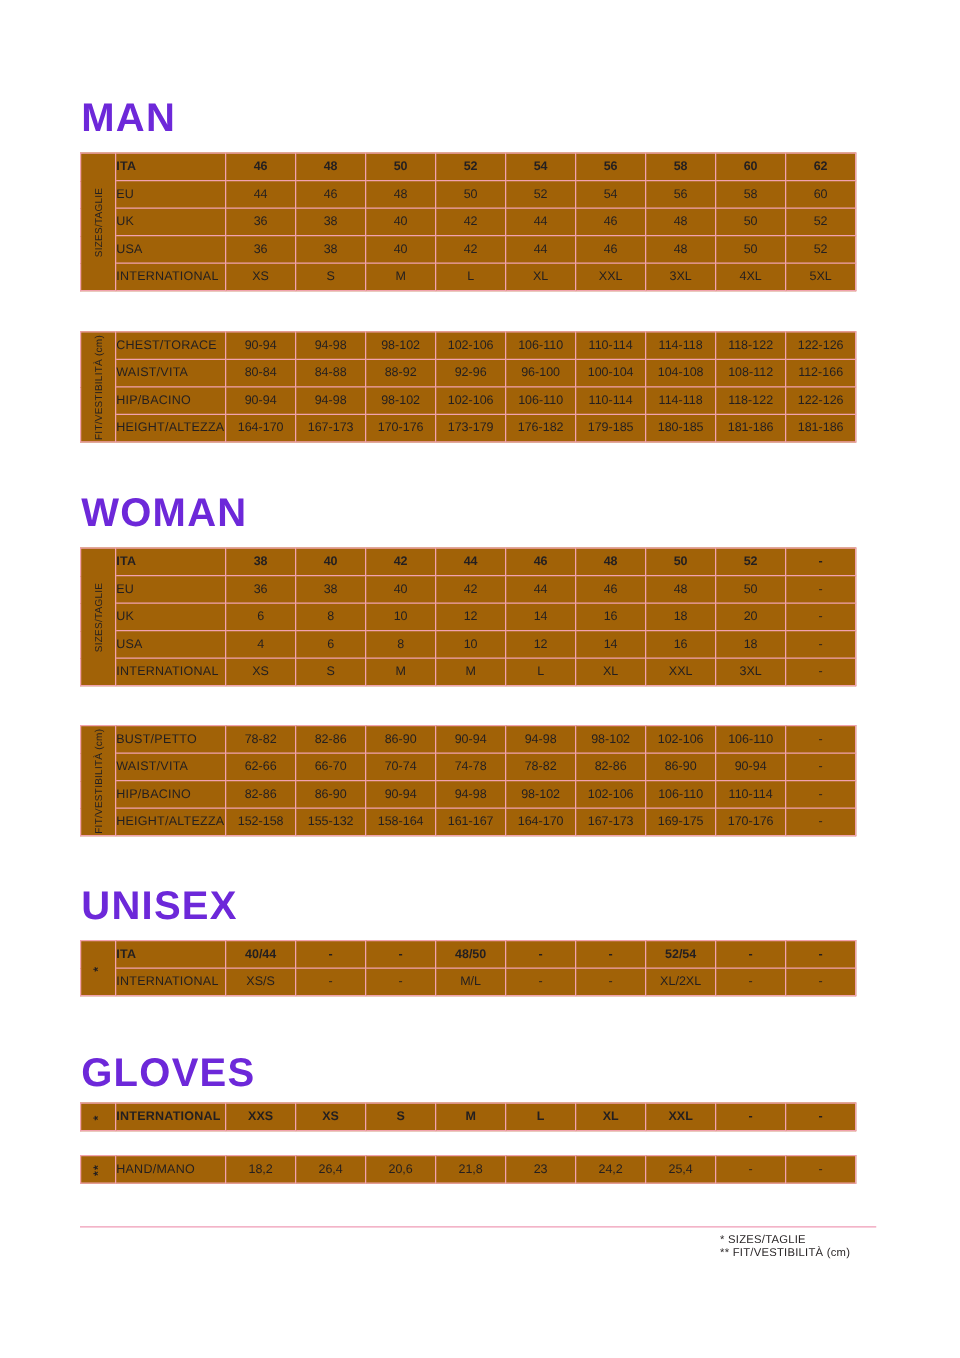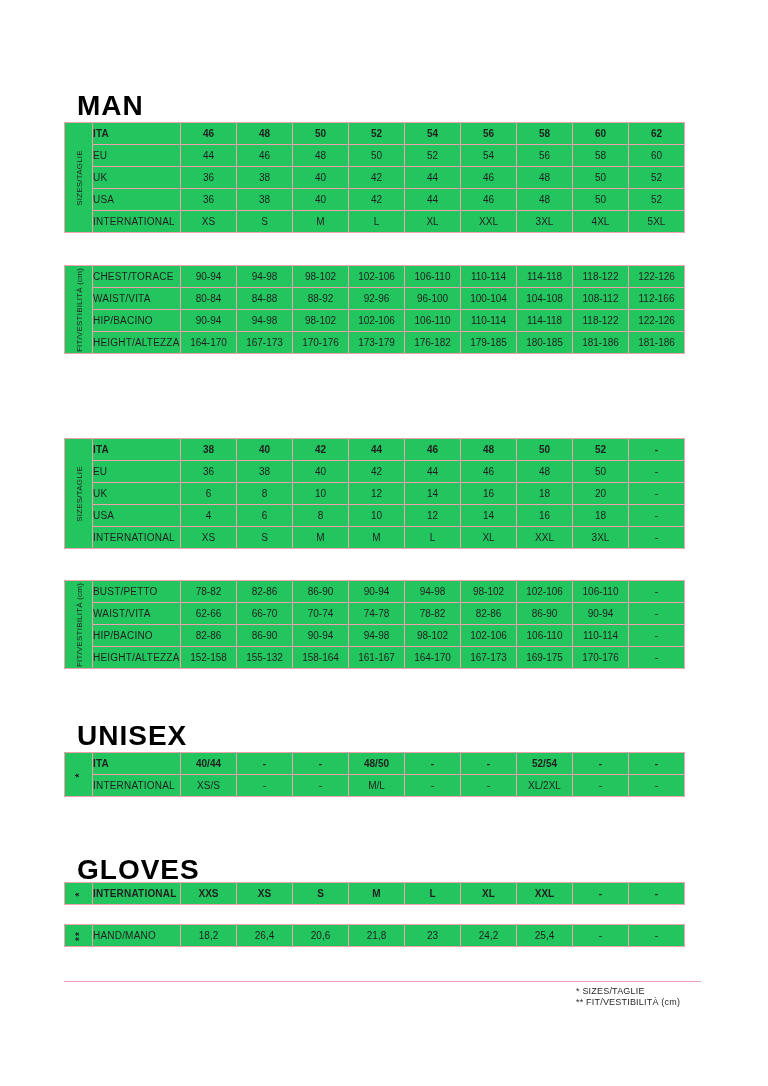--- a/index.html
+++ b/index.html
@@ -1,27 +1,27 @@
 <!DOCTYPE html>
 <html><head>
 <meta charset="utf-8">
 <style>
   html,body { margin:0; padding:0; background:#ffffff; }
   .page {
     position:relative; width:768px; height:1086px; background:#ffffff;
     font-family:"Liberation Sans", sans-serif; color:#231f20; overflow:hidden;
   }
   .title {
-    position:absolute; left:61px; margin:16px;
-    font-size:28px; line-height:36px; font-weight:800; letter-spacing:1px;
-    color:#000000;
+    position:absolute; left:61px; margin:4px;
+    font-size:32px; line-height:36px; font-weight:800; letter-spacing:1px;
+    color:#6d28d9;
   }
   table.size-table {
     position:absolute; left:64px;
-    border-collapse:collapse; table-layout:fixed; width:621px; background:#22c55e;
+    border-collapse:collapse; table-layout:fixed; width:621px; background:#a16207;
   }
   table.size-table td {
     border:1px solid #f2a2ae; height:21px; padding:0;
     font-size:10px; color:#231f20; overflow:hidden;
   }
   td.side-cell { position:relative; }
   .vertical {
     position:absolute; left:50%; top:50%;
     transform:translate(-50%,-50%) rotate(-90deg);
     white-space:nowrap; font-size:8px; letter-spacing:0.2px; color:#231f20;
@@ -190,20 +190,21 @@
           <td class="val-cell">173-179</td>
           <td class="val-cell">176-182</td>
           <td class="val-cell">179-185</td>
           <td class="val-cell">180-185</td>
           <td class="val-cell">181-186</td>
           <td class="val-cell">181-186</td>
         </tr>
       </tbody>
     </table>
 
+  <h1 class="title" style="top:388px">WOMAN</h1>
   <table class="size-table" style="top:438px">
       <colgroup>
         <col style="width: 28px;">
         <col style="width: 88px;">
         <col style="width: 56px;">
         <col style="width: 56px;">
         <col style="width: 56px;">
         <col style="width: 56px;">
         <col style="width: 56px;">
         <col style="width: 56px;">

